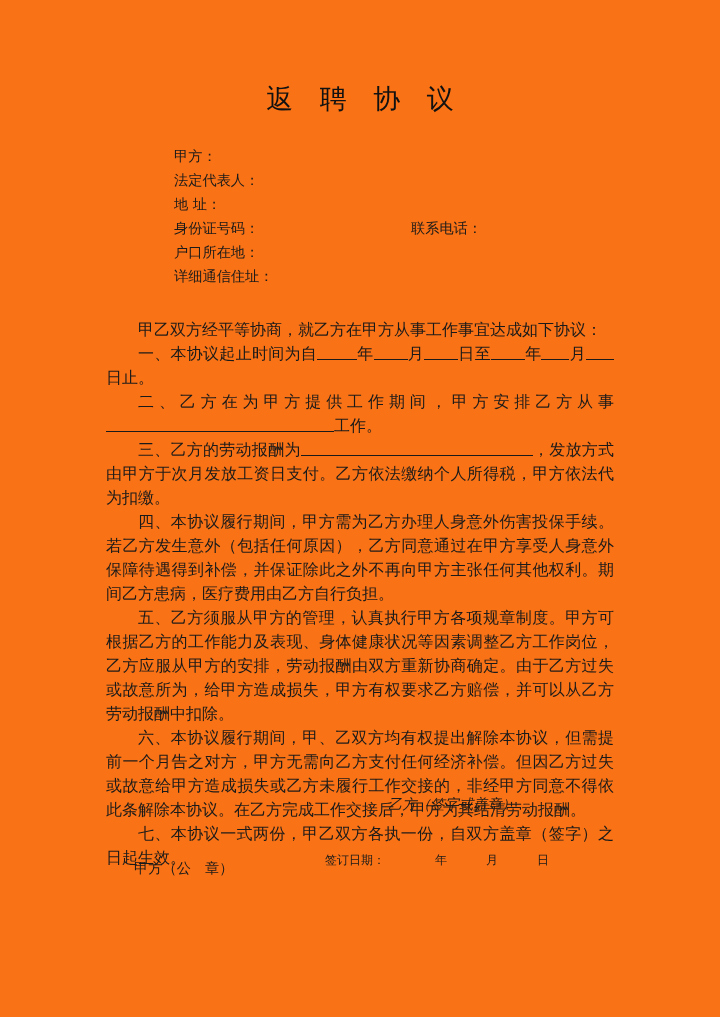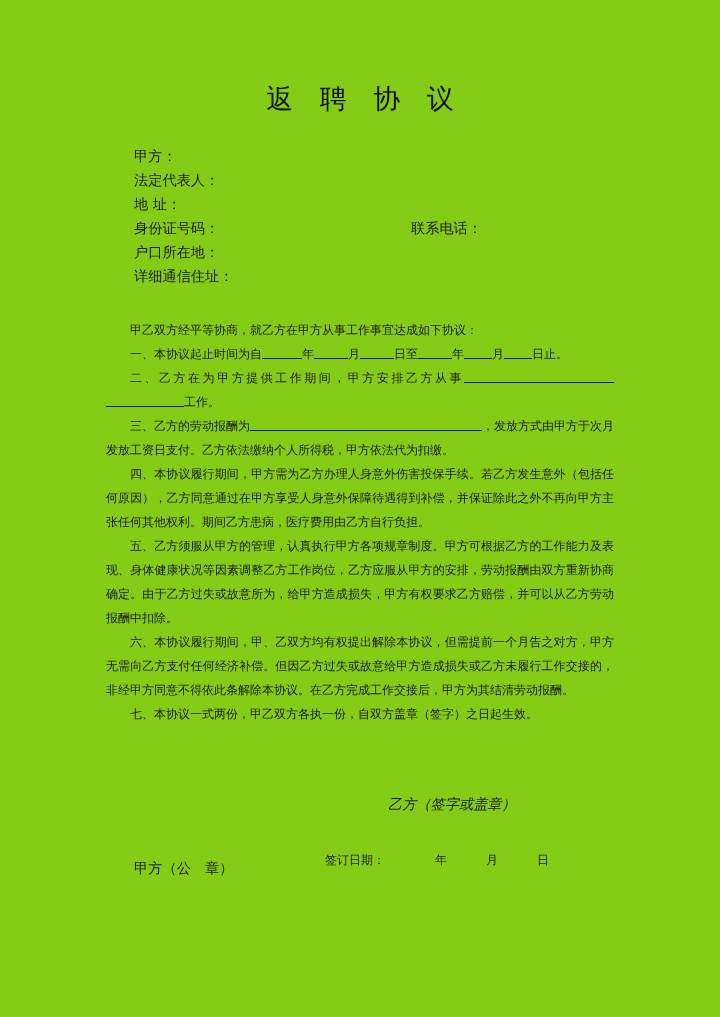--- a/index.html
+++ b/index.html
@@ -17,21 +17,21 @@
     color: #1a1a1a;
     -webkit-font-smoothing: antialiased;
   }
 
   .page {
     position: absolute;
     left: 0;
     top: 0;
     width: 720px;
     height: 1017px;
-    background: #84cc16;
+    background: #f97316;
   }
 
   
   .doc-title {
     position: absolute;
     left: 0;
     top: 82px;
     width: 720px;
     text-align: center;
     font-family: "DejaVu Serif", "Liberation Serif", serif;
@@ -53,37 +53,38 @@
   .party-line {
     position: relative;
     height: 24px;
     line-height: 24px;
     font-size: 14.2px;
     white-space: pre;
   }
   .party-line .label {
     display: inline-block;
     white-space: pre;
+    margin-left: 40px;
   }
   .party-line .right-label {
     position: absolute;
     left: 304px;
     top: 0;
     white-space: pre;
   }
 
   
   .body-block {
     position: absolute;
     left: 106px;
     top: 318px;
     width: 508px;
   }
   .para {
-    font-size: 12px;
+    font-size: 16px;
     line-height: 24px;
     text-align: justify;
     text-justify: inter-ideograph;
     margin: 0;
     word-break: break-all;
   }
   .para.indent {
     text-indent: 2em;
   }
   .blank {

